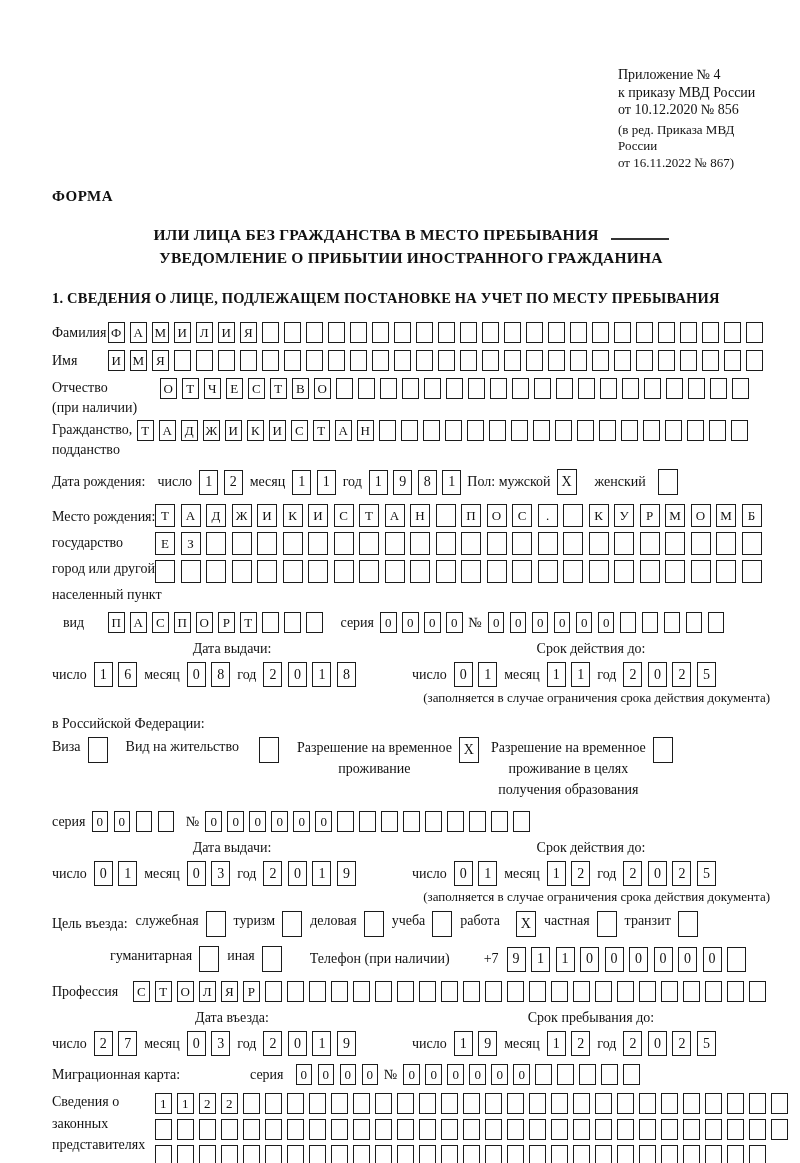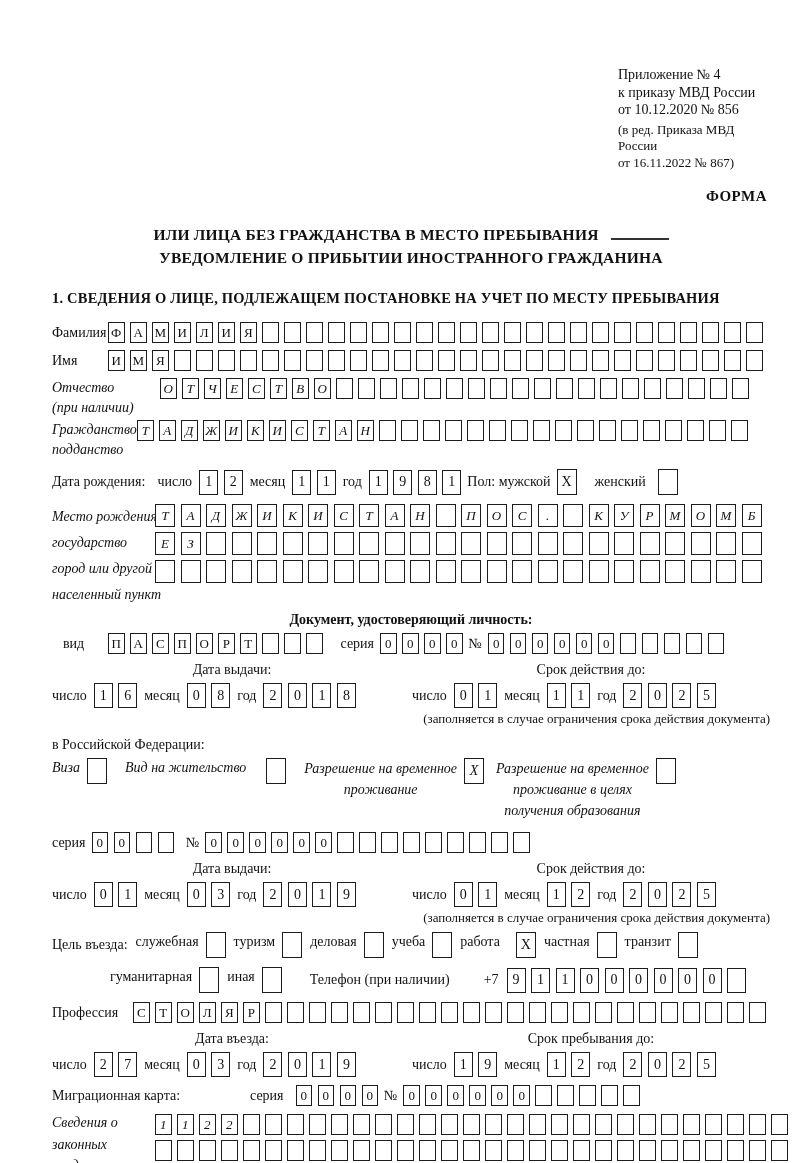--- a/index.html
+++ b/index.html
@@ -13,30 +13,30 @@
   
   .boxes{display:inline-flex;gap:5.5px;flex:none;}
   .cb{display:inline-flex;flex:none;align-items:center;justify-content:center;
       width:16.5px;height:21px;border:1.5px solid #1c1c1c;box-sizing:border-box;
       font-size:13px;background:#fff;}
   .mr .cb{width:20px;height:23px;}
   .dt .cb{width:19px;height:25px;font-size:14px;}
   .chk .cb{width:20px;height:26px;font-size:14px;}
   
   .row{display:flex;align-items:center;margin-bottom:7px;}
-  .row-top{display:flex;align-items:flex-start;margin-bottom:7px;font-style:italic;}
+  .row-top{display:flex;align-items:flex-start;margin-bottom:7px;}
   .labelcol{flex:none;}
   .w56{display:inline-block;width:56px;}
   .w108{display:inline-block;width:108px;}
   .w85{display:inline-block;width:85px;}
   .w81{display:inline-block;width:81px;}
   
   .appendix{margin-left:566px;font-size:14px;line-height:17.5px;margin-top:36px;}
   .edition{margin-left:566px;font-size:13px;line-height:16.5px;margin-top:3px;}
-  .forma{text-align:right;padding-right:3px;font-size:15px;font-weight:bold;margin-top:17px;letter-spacing:.5px;}
+  .forma{padding-right:3px;font-size:15px;font-weight:bold;margin-top:17px;letter-spacing:.5px;}
   .doc-title{text-align:center;font-weight:bold;font-size:15.5px;line-height:23px;margin-top:18px;letter-spacing:.2px;}
   .title-underline{display:inline-block;width:58px;border-bottom:2.5px solid #333;height:14px;margin-left:12px;}
   .sec-head{font-weight:bold;font-size:14.5px;margin-top:21px;margin-bottom:15px;letter-spacing:.2px;}
   
   .dg{display:inline-flex;align-items:center;gap:7px;}
   .daterow{display:flex;align-items:center;margin-bottom:3px;}
   .dhead{display:flex;margin-top:6px;margin-bottom:3px;}
   .dcol-left{width:360px;flex:none;display:flex;align-items:center;}
   .dcol-right{flex:1;display:flex;align-items:center;}
   .dhead .dcol-left,.dhead .dcol-right{display:block;text-align:center;}
@@ -334,21 +334,20 @@
           <span class="cb"></span>
           <span class="cb"></span>
           <span class="cb"></span>
           <span class="cb"></span>
           <span class="cb"></span>
           <span class="cb"></span>
         </span>
     </span>
   </div>
 
-  <div class="center b" style="font-size:14px;margin-bottom:5px;">Документ, удостоверяющий личность:</div>
 
   <div class="row" style="margin-bottom:5px;">
     <span class="lbl" style="width:45px;margin-left:11px;">вид</span>
     <span class="boxes">
         <span class="cb">П</span>
         <span class="cb">А</span>
         <span class="cb">С</span>
         <span class="cb">П</span>
         <span class="cb">О</span>
         <span class="cb">Р</span>

